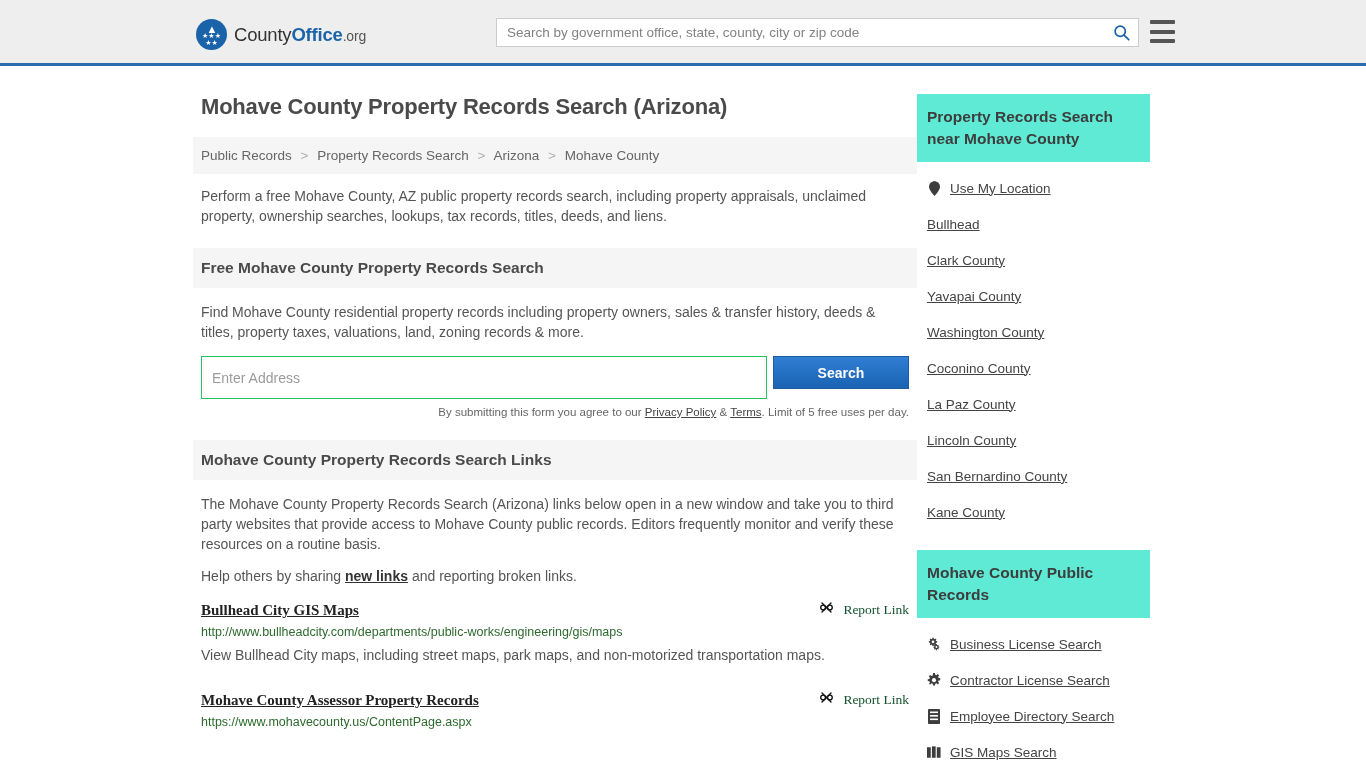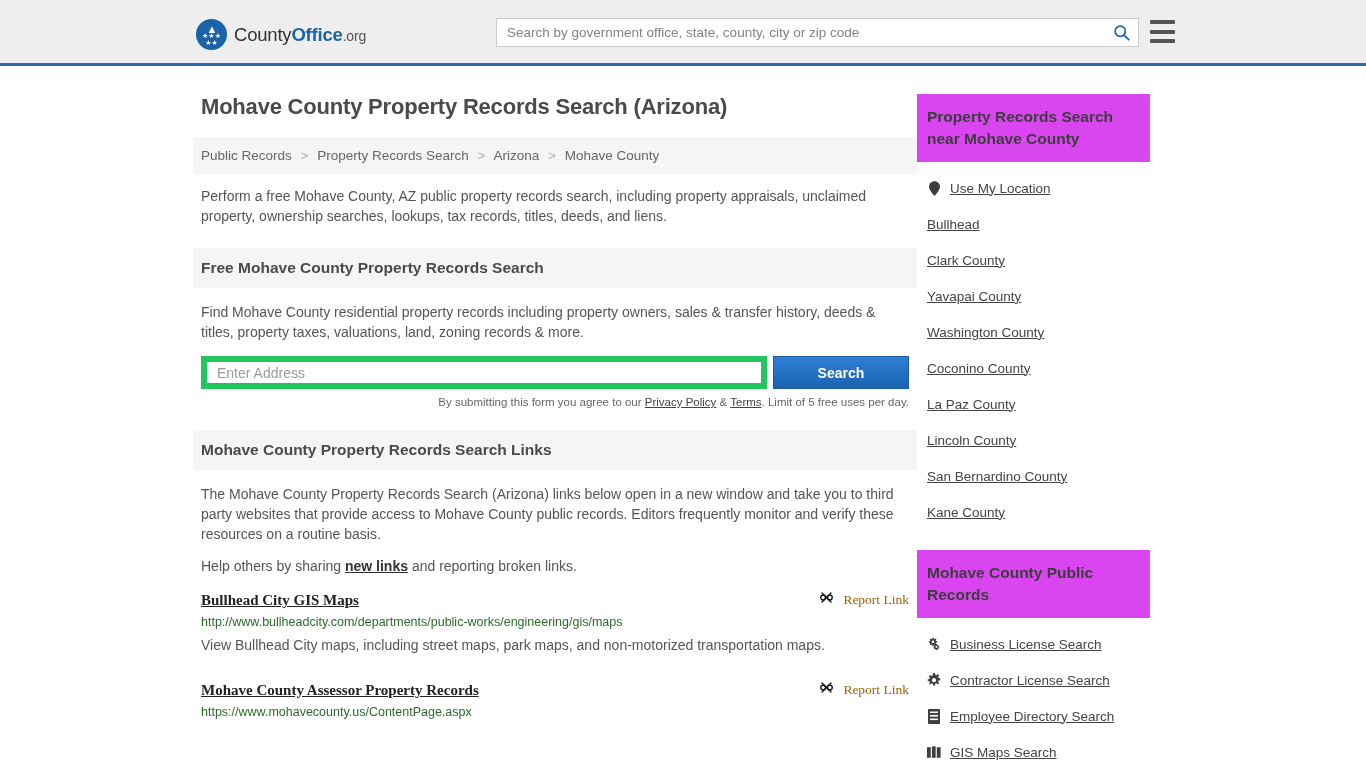--- a/index.html
+++ b/index.html
@@ -168,22 +168,22 @@
   }
   .section-body p { margin: 0 0 12px 0; }
   .section-body a { color: #333333; text-decoration: underline; font-weight: bold; }
 
   .form-row {
     display: flex;
     margin: 14px 8px 0 8px;
   }
   .addr-input {
     width: 574px;
-    height: 33px;
-    border: 6px solid #22c55e;
+    height: 43px;
+    border: 1px solid #22c55e;
     padding: 0 10px;
     font-family: "Liberation Sans", sans-serif;
     font-size: 14px;
     color: #737373;
     outline: none;
     background: #fff;
   }
   .addr-input::placeholder { color: #9b9b9b; }
   .search-btn {
     width: 138px;
@@ -219,40 +219,40 @@
     font-weight: bold;
     color: #222222;
     text-decoration: underline;
     cursor: pointer;
   }
   .report-link {
     display: flex;
     align-items: center;
     gap: 9px;
     font-size: 13.5px;
-    color: #a16207;
+    color: #14532d;
     cursor: pointer;
     white-space: nowrap;
   }
   .link-url {
     font-size: 12.5px;
     color: #2d6a2d;
     margin-top: 6px;
     word-break: break-all;
   }
   .link-desc {
     font-size: 14px;
     line-height: 26px;
     color: #555555;
     margin-top: 3px;
   }
 
   
   .side-head {
-    background: #d946ef;
+    background: #5eead4;
     padding: 12px 10px;
     font-size: 15.5px;
     font-weight: bold;
     color: #3d3d3d;
     line-height: 22px;
   }
   .side-list { padding: 8px 0 0 10px; }
   .side-item {
     display: flex;
     align-items: center;

